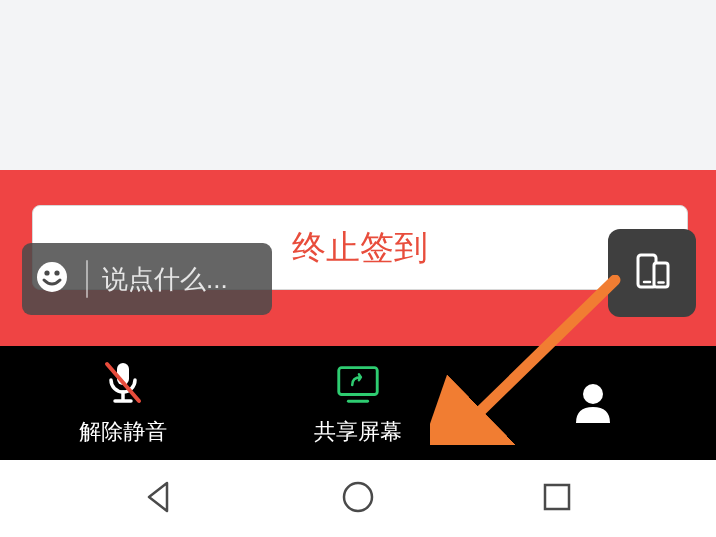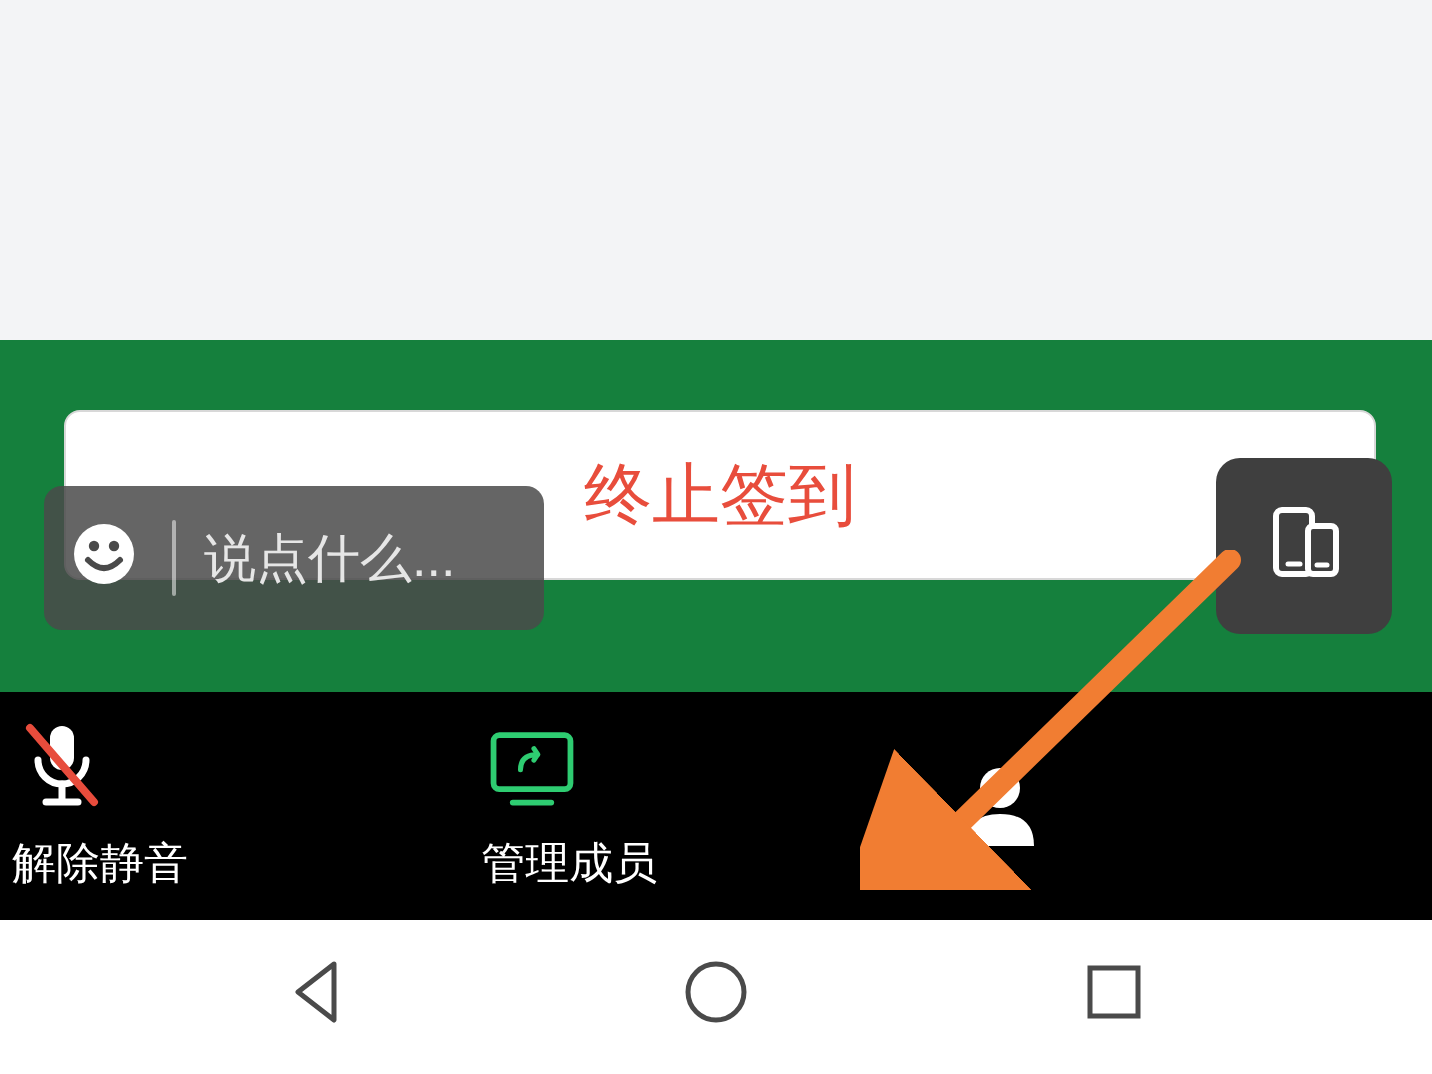--- a/index.html
+++ b/index.html
@@ -16,21 +16,21 @@
       overflow: hidden;
     }
     .video-area {
       width: 100%;
       height: 170px;
       background: #f3f4f6;
     }
     .middle-area {
       width: 100%;
       height: 176px;
-      background: #15803d;
+      background: #ef4444;
       position: relative;
     }
     .signin-button {
       position: absolute;
       left: 32px;
       right: 28px;
       top: 35px;
       height: 85px;
       border: 1px solid #d8d8d8;
       border-radius: 8px;
@@ -94,20 +94,21 @@
       height: 114px;
       background: #000000;
       display: flex;
       align-items: center;
       justify-content: space-around;
       padding: 0 6px;
     }
     .toolbar-item {
       display: flex;
       flex-direction: column;
+      align-items: center;
       justify-content: center;
       gap: 10px;
       flex: 1;
     }
     .toolbar-icon {
       width: 50px;
       height: 48px;
       display: flex;
       align-items: center;
       justify-content: center;
@@ -196,21 +197,21 @@
 
 
   <div class="toolbar-item">
     <span class="toolbar-icon">
       <svg width="52" height="48" viewBox="0 0 52 48">
         <rect x="6" y="8" width="40" height="28" rx="3" fill="none" stroke="#2ecc71" stroke-width="3"></rect>
         <line x1="16" y1="43" x2="36" y2="43" stroke="#2ecc71" stroke-width="3" stroke-linecap="round"></line>
         <path d="M 20 26 Q 20 18 29 18 L 27 15 M 29 18 L 27 21" fill="none" stroke="#2ecc71" stroke-width="2.6" stroke-linecap="round" stroke-linejoin="round"></path>
       </svg>
     </span>
-    <span class="toolbar-label">管理成员</span>
+    <span class="toolbar-label">共享屏幕</span>
   </div>
 
   <div class="toolbar-item">
     <span class="toolbar-icon">
       <svg width="48" height="48" viewBox="0 0 48 48">
         <circle cx="24" cy="15" r="10" fill="#ffffff"></circle>
         <path d="M 7 44 Q 7 28 24 28 Q 41 28 41 44 Z" fill="#ffffff"></path>
       </svg>
     </span>
   </div>

